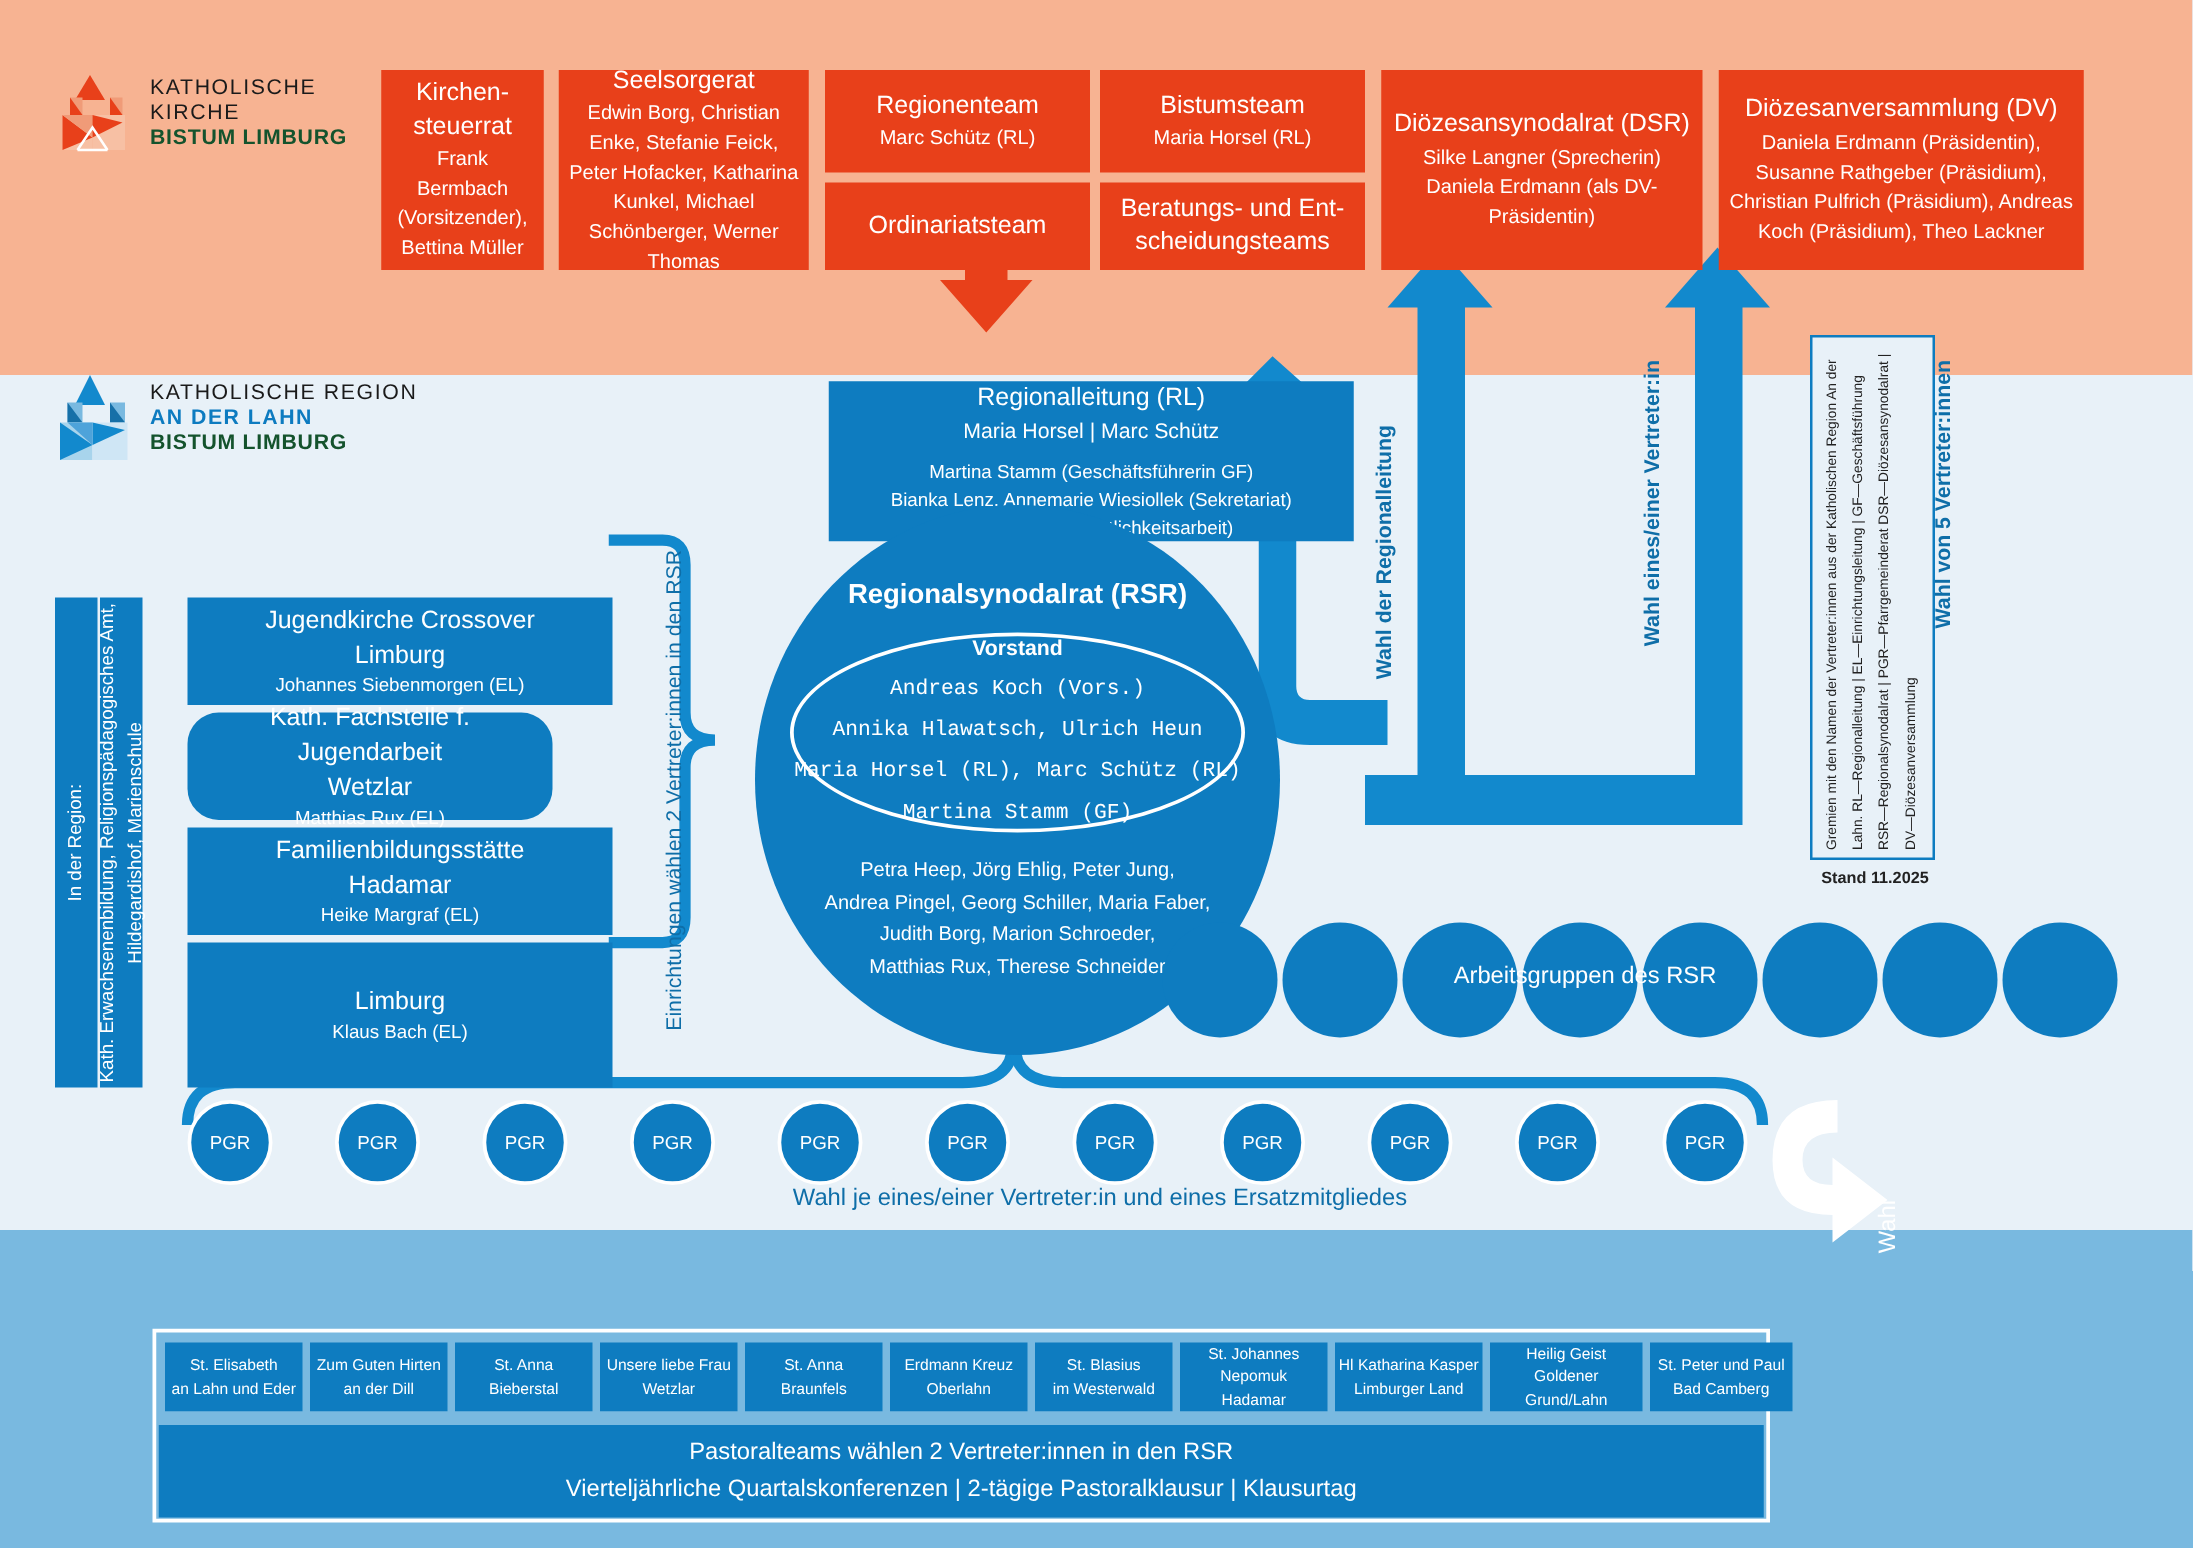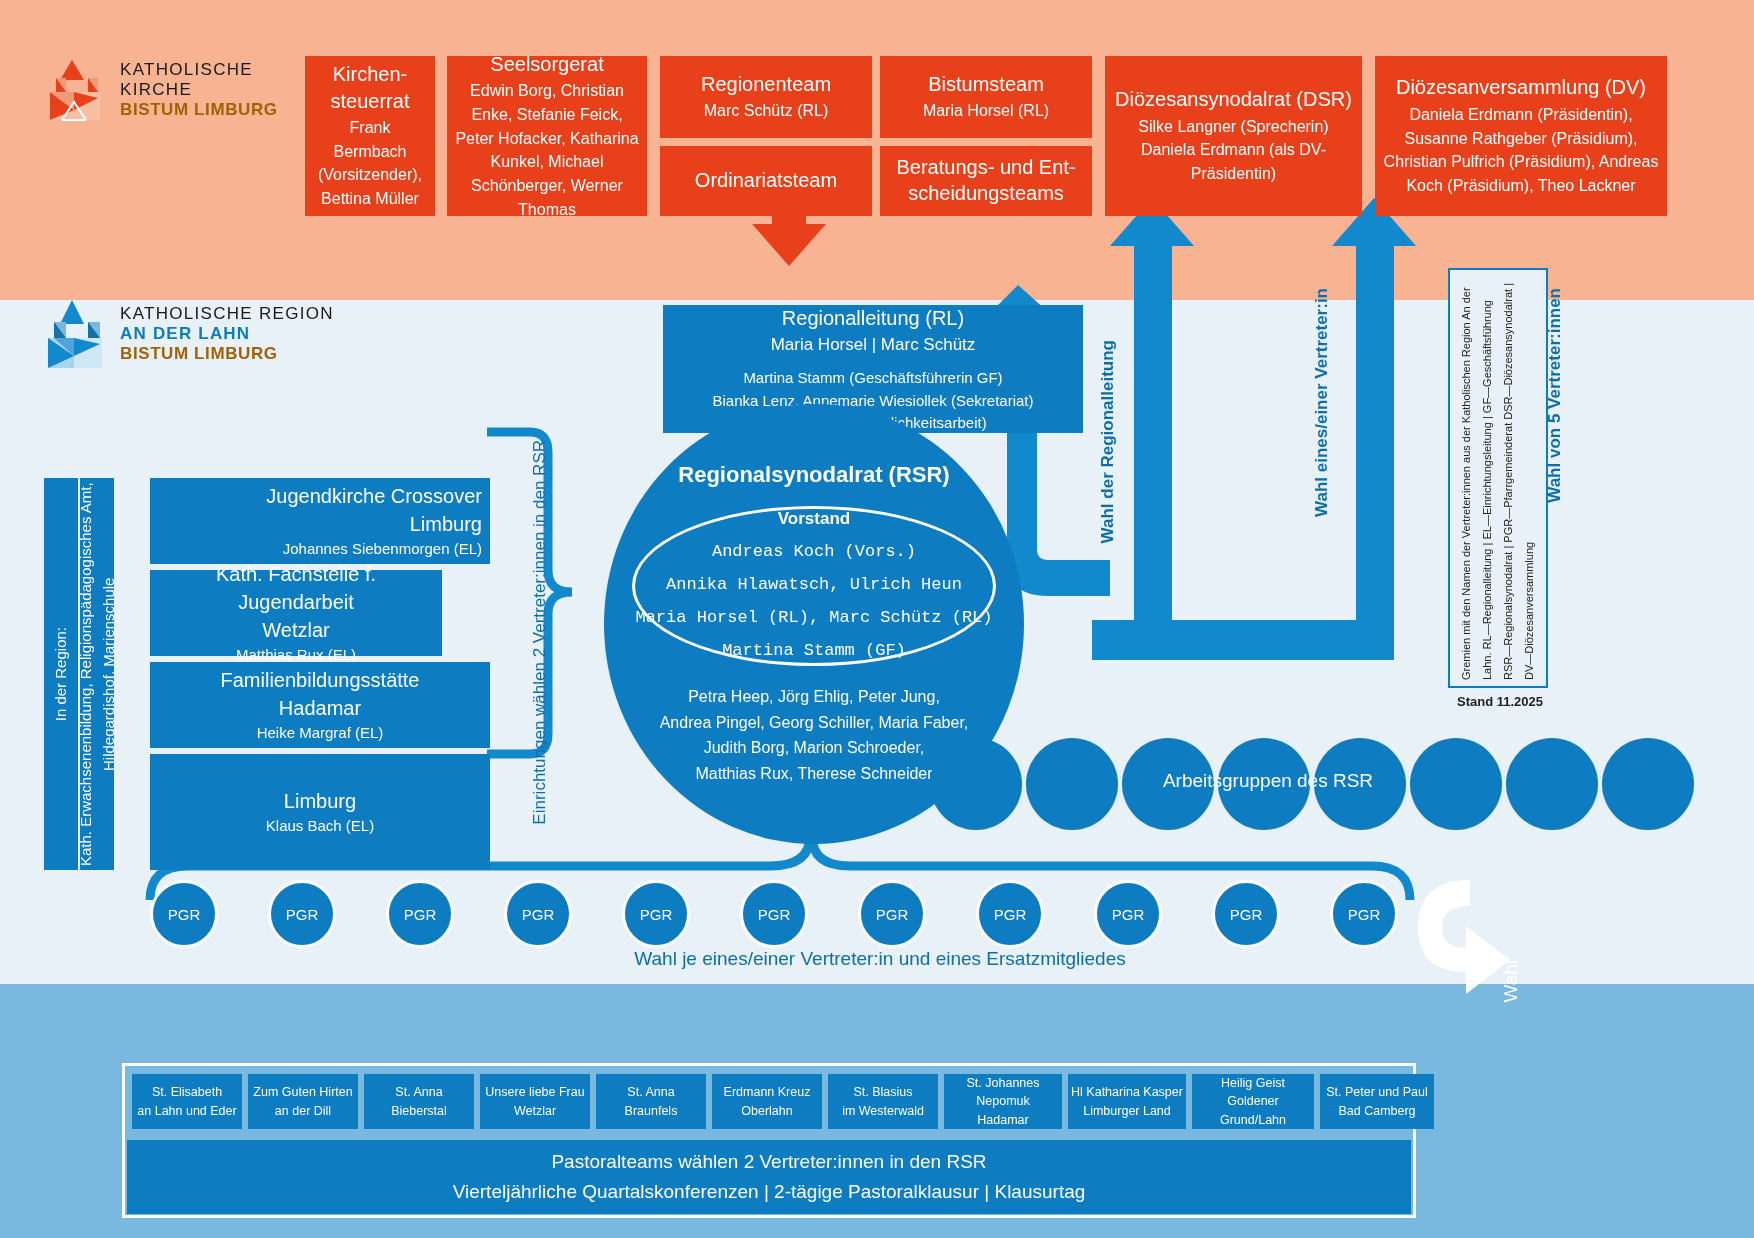--- a/index.html
+++ b/index.html
@@ -17,21 +17,21 @@
   .band-mid   { position:absolute; left:0; top:984px; width:1754px; height:254px; background:#79b9e0; }
 
   
   .logo { position:absolute; display:flex; align-items:center; gap:14px; }
   .logo-top { left:44px; top:58px; }
   .logo-reg { left:44px; top:298px; }
   .logo-text { line-height:1.18; }
   .logo-l1 { font-size:17px; letter-spacing:1.3px; color:#1a1a1a; }
   .logo-l2 { font-size:17px; letter-spacing:1.3px; color:#1a1a1a; }
   .logo-l2b { font-size:17px; letter-spacing:1.2px; color:#0d7bc0; font-weight:bold; }
-  .logo-l3 { font-size:17px; letter-spacing:0.6px; color:#a16207; font-weight:bold; }
+  .logo-l3 { font-size:17px; letter-spacing:0.6px; color:#14532d; font-weight:bold; }
 
   
   .rbox { position:absolute; background:#e8401a; color:#fff; text-align:center;
           display:flex; flex-direction:column; justify-content:center; align-items:center; padding:6px 8px; }
   .rbox .t { font-size:20px; line-height:1.32; margin-bottom:2px; }
   .rbox .s { font-size:16px; line-height:1.48; }
 
   
   .bbox { position:absolute; background:#0e7cc0; color:#fff; text-align:center;
           display:flex; flex-direction:column; justify-content:center; align-items:center; padding:6px 8px; }
@@ -237,26 +237,26 @@
     </div>
   </div>
 
   <div class="vbox" style="left:44px; top:478px; width:34px; height:392px;">
     <span>In der Region:</span>
   </div>
   <div class="vbox" style="left:80px; top:478px; width:34px; height:392px;">
     <span>Kath. Erwachsenenbildung, Religionspädagogisches Amt, Hildegardishof, Marienschule</span>
   </div>
 
-  <div class="bbox" style="left:150px; top:478px; width:340px; height:86px;align-items:flex-end;">
+  <div class="bbox" style="left:150px; top:478px; width:340px; height:86px;">
     <div class="t">Jugendkirche Crossover</div>
     <div class="t">Limburg</div>
     <div class="s">Johannes Siebenmorgen (EL)</div>
   </div>
-  <div class="bbox" style="left:150px; top:570px; width:292px; height:86px;">
+  <div class="bbox" style="left:150px; top:570px; width:292px; height:86px;border-radius:25px;">
     <div class="t">Kath. Fachstelle f. Jugendarbeit</div>
     <div class="t">Wetzlar</div>
     <div class="s">Matthias Rux (EL)</div>
   </div>
   <div class="bbox" style="left:150px; top:662px; width:340px; height:86px;">
     <div class="t">Familienbildungsstätte</div>
     <div class="t">Hadamar</div>
     <div class="s">Heike Margraf (EL)</div>
   </div>
   <div class="bbox" style="left:150px; top:754px; width:340px; height:116px;">

